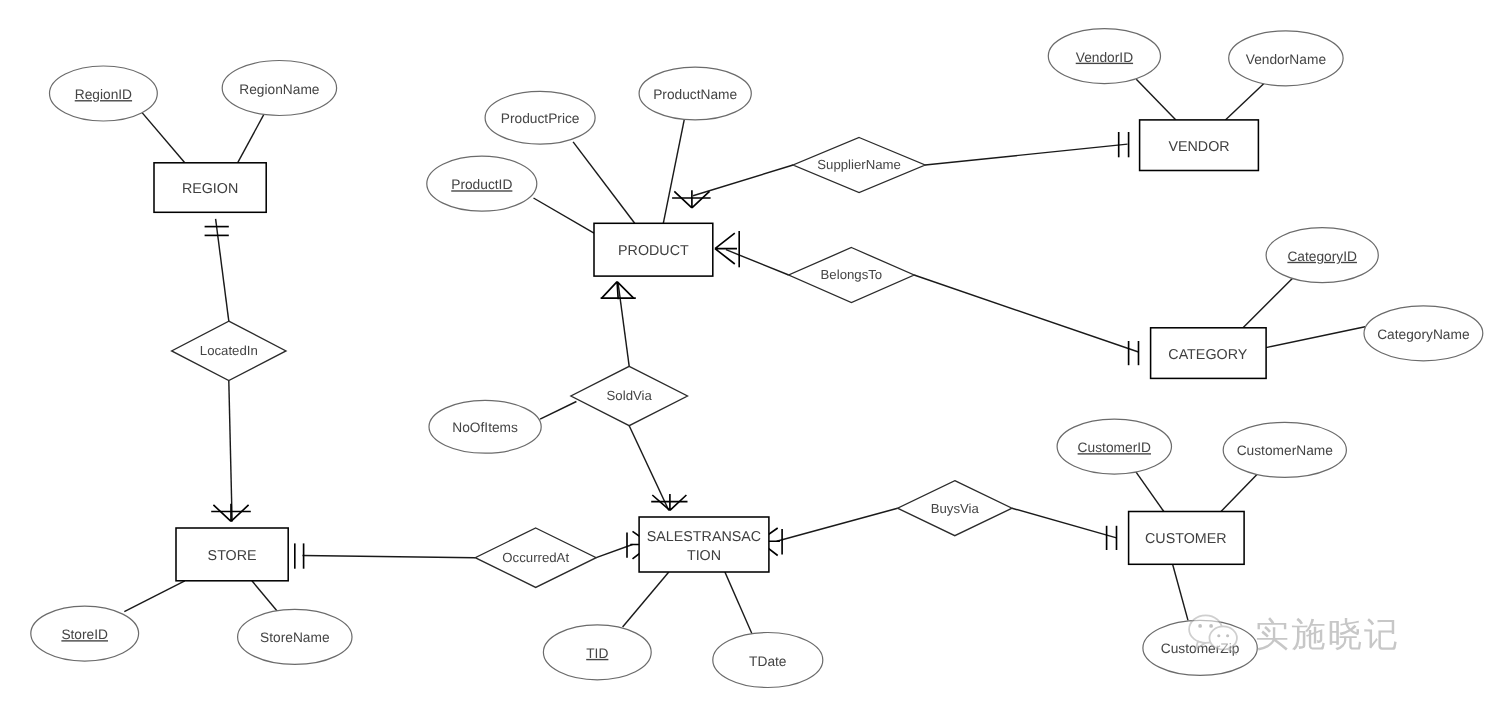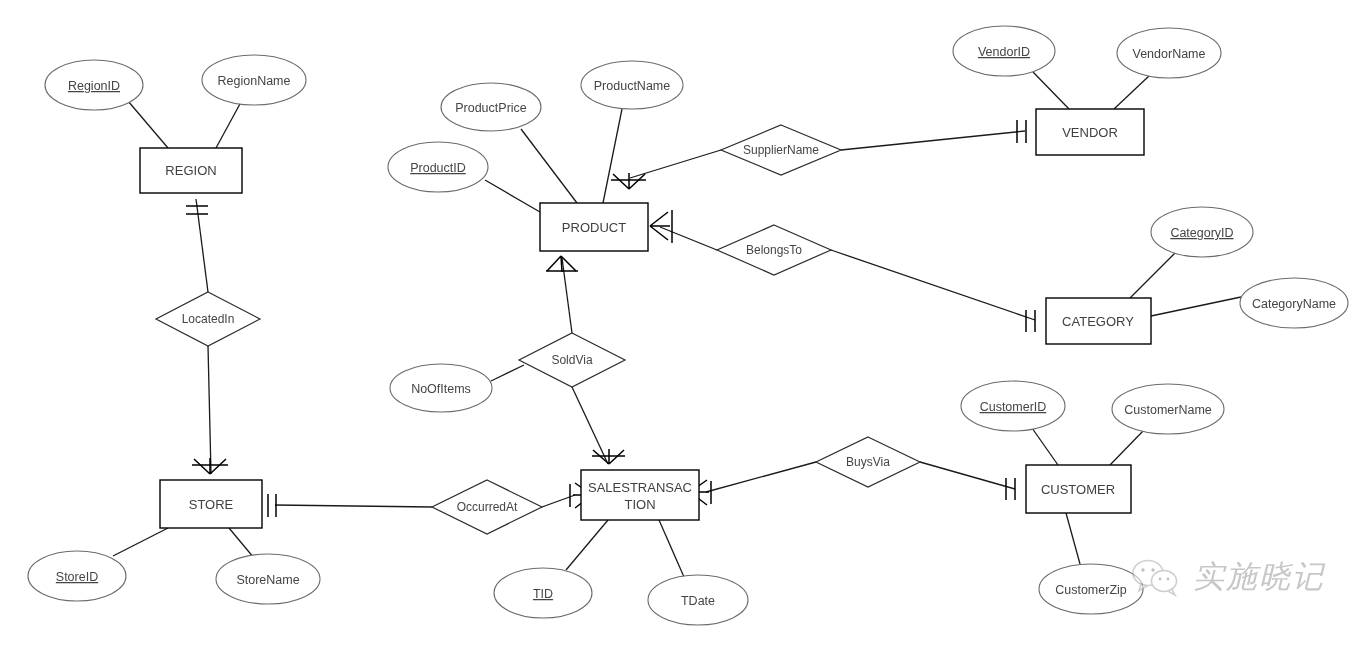--- a/index.html
+++ b/index.html
@@ -15,23 +15,23 @@
   .link{stroke:#1a1a1a;stroke-width:1.3;fill:none;}
   .mark{stroke:#000000;stroke-width:1.5;fill:none;}
 
   text{fill:#3a3a3a;font-family:"Liberation Sans","DejaVu Sans",sans-serif;}
   .t-ent{font-size:13px;fill:#404040;text-anchor:middle;}
   .t-attr{font-size:12.5px;fill:#454545;text-anchor:middle;}
   .t-rel{font-size:12px;fill:#454545;text-anchor:middle;}
   .pk{text-decoration:underline;}
 
   
-  #watermark{position:absolute;left:1128px;top:556px;
-             display:flex;align-items:center;gap:9px;
-             opacity:.55;pointer-events:none;font-style:italic;}
+  #watermark{position:absolute;left:1076px;top:556px;
+             display:flex;gap:9px;
+             opacity:.55;pointer-events:none;}
   #wm-logo{width:56px;height:40px;position:relative;}
   #wm-text{font-size:31px;color:#9a9a9a;letter-spacing:2px;
            font-family:"DejaVu Sans",sans-serif;white-space:nowrap;}
 </style>
 </head>
 <body>
 
 <div id="canvas">
 
   <svg id="er" viewBox="0 0 1372 651">

